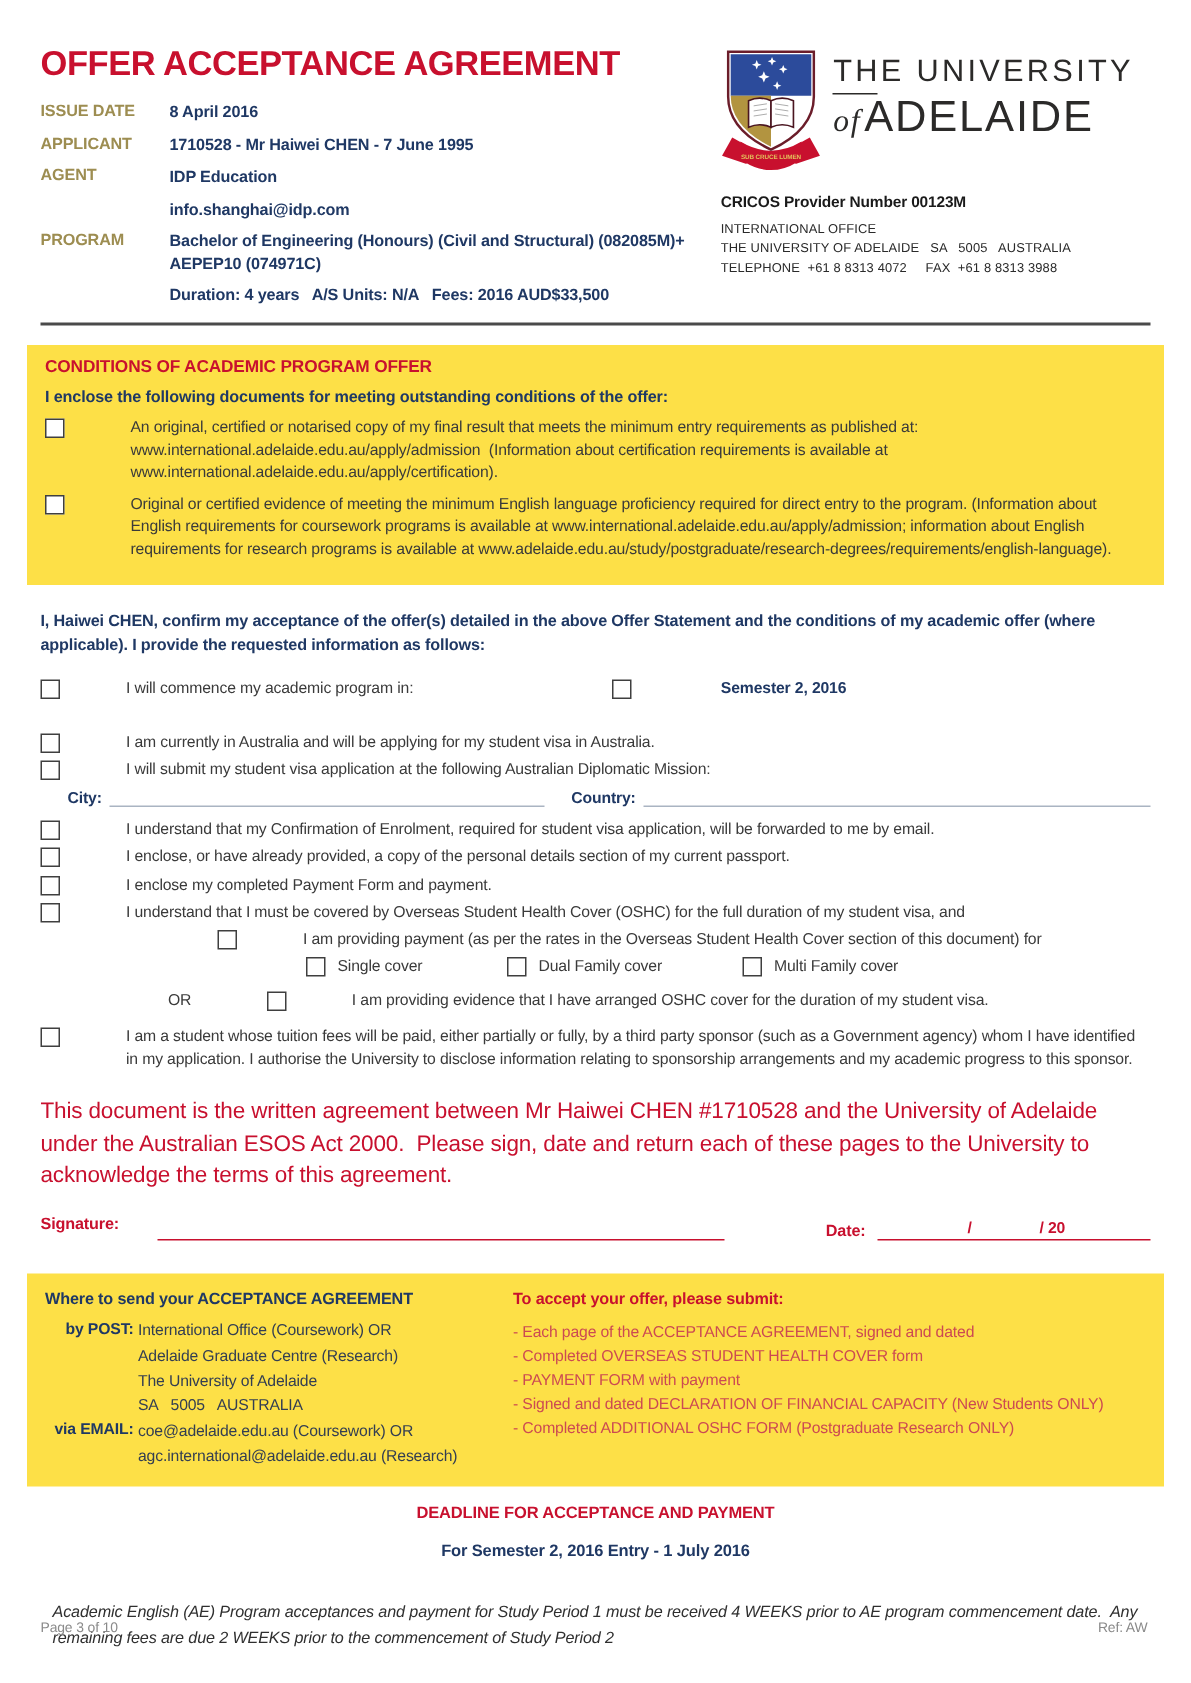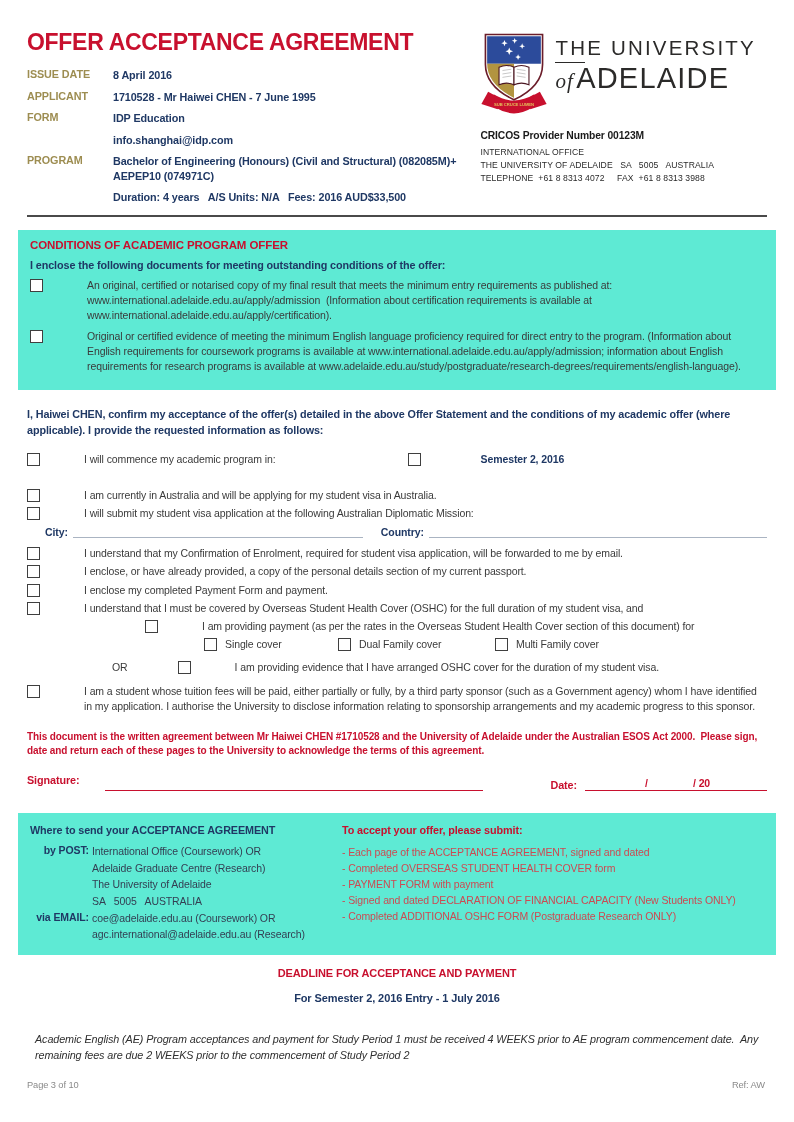--- a/index.html
+++ b/index.html
@@ -34,21 +34,21 @@
   .wm-rule { width: 30px; height: 1px; background: #2b2a29; margin: 3px 0 1px 0; }
   .wm-line2 { font-size: 29px; letter-spacing: 1.2px; line-height: 1; white-space: nowrap; }
   .wm-of { font-family: "Liberation Serif", serif; font-style: italic; font-size: 21px; margin-right: 2px; }
   .uni-info { margin-top: 8px; }
   .cricos { font-weight: bold; color: #1a1a1a; font-size: 10.3px; margin-bottom: 5px; }
   .uni-line { color: #2a2a2a; font-size: 8.6px; line-height: 1.5; letter-spacing: 0.1px; }
 
   .divider { border: none; border-top: 2px solid #4a4a4a; margin: 10px 0 0 0; }
 
   
-  .pink-box { background: #5eead4; margin: 13px -9px 0 -9px; padding: 9px 12px 11px 12px; }
+  .pink-box { background: #fde047; margin: 13px -9px 0 -9px; padding: 9px 12px 11px 12px; }
   .cond-title { color: #C8102E; font-weight: bold; font-size: 11.5px; margin-bottom: 8px; }
   .cond-intro { color: #1F3864; font-weight: bold; font-size: 10.8px; margin-bottom: 7px; }
 
   
   .cb-row { display: flex; align-items: flex-start; margin-bottom: 5px; gap: 36px; }
   .cb { width: 13px; height: 13px; border: 1.6px solid #3f3f3f; background: #fff; flex: 0 0 auto; margin: 1px 8px 0 0; }
   .cb-text { line-height: 1.45; }
   .tight .cb-row { margin-bottom: 3px; }
 
   
@@ -62,21 +62,21 @@
   .city-line { width: 290px; margin-right: 18px; }
   .country-line { flex: 1; }
   .indent-row { margin-left: 118px; }
   .covers-row { position: relative; height: 19px; margin-bottom: 4px; }
   .cover-opt { position: absolute; top: 0; display: flex; align-items: flex-start; }
   .or-row { display: flex; align-items: flex-start; margin-bottom: 8px; }
   .or-label { margin-left: 85px; margin-right: 14px; }
   .sponsor-row { margin-top: 8px; }
 
   
-  .agreement-text { color: #C8102E; font-weight: bold; font-size: 10px; line-height: 1.45; margin-top: 16px; }
+  .agreement-text { color: #C8102E; font-weight: normal; font-size: 15px; line-height: 1.45; margin-top: 16px; }
   .sig-row { display: flex; align-items: flex-start; margin-top: 15px; height: 22px; gap: 16px; }
   .sig-label, .date-label { color: #C8102E; font-weight: bold; font-size: 10.8px; }
   .sig-line { width: 378px; border-bottom: 1.6px solid #C8102E; height: 17px; margin-left: 10px; }
   .date-group { margin-left: auto; display: flex; align-items: flex-end; }
   .date-line { position: relative; width: 182px; border-bottom: 1.6px solid #C8102E; height: 17px; margin-left: 8px; }
   .date-line span { position: absolute; bottom: 1px; color: #C8102E; font-weight: bold; }
   .slash1 { left: 60px; }
   .slash2 { left: 108px; }
 
   
@@ -106,21 +106,21 @@
 <div class="page">
 
   <div class="header-row">
     <div class="header-left">
       <div class="doc-title" data-bind="title">OFFER ACCEPTANCE AGREEMENT</div>
       <div class="fields">
         <div class="field-label" data-bind="header.fields.0.label">ISSUE DATE</div>
         <div class="field-value" data-bind="header.fields.0.value">8 April 2016</div>
         <div class="field-label" data-bind="header.fields.1.label">APPLICANT</div>
         <div class="field-value" data-bind="header.fields.1.value">1710528 - Mr Haiwei CHEN - 7 June 1995</div>
-        <div class="field-label" data-bind="header.fields.2.label">FORM</div>
+        <div class="field-label" data-bind="header.fields.2.label">AGENT</div>
         <div class="field-value" data-bind="header.fields.2.value">IDP Education</div>
         <div class="field-label" data-bind="header.fields.3.label"></div>
         <div class="field-value" data-bind="header.fields.3.value">info.shanghai@idp.com</div>
         <div class="field-label" data-bind="header.fields.4.label">PROGRAM</div>
         <div class="field-value" data-bind="header.fields.4.value">Bachelor of Engineering (Honours) (Civil and Structural) (082085M)+ AEPEP10 (074971C)</div>
         <div class="field-label" data-bind="header.fields.5.label"></div>
         <div class="field-value" data-bind="header.fields.5.value">Duration: 4 years   A/S Units: N/A   Fees: 2016 AUD$33,500</div>
       </div>
     </div>
 

